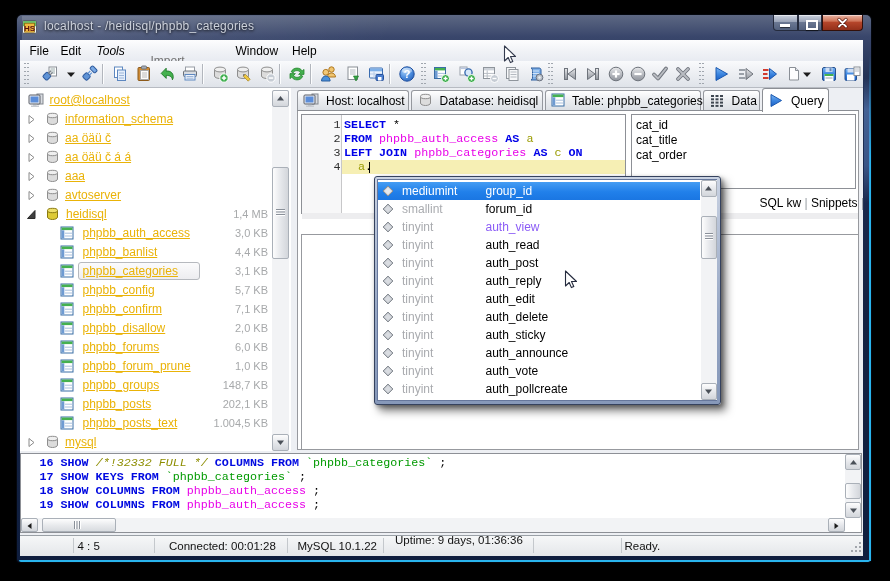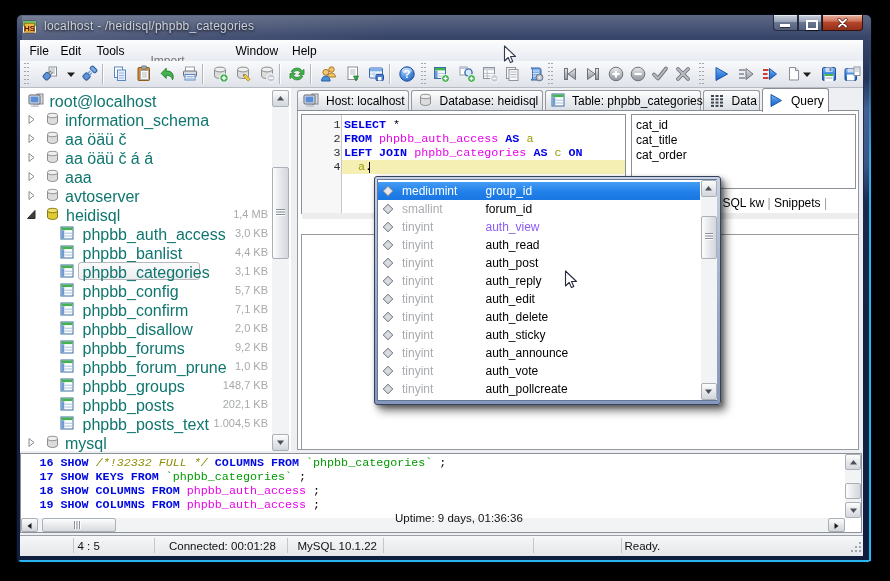--- a/index.html
+++ b/index.html
@@ -2,21 +2,21 @@
 <html><head><meta charset="utf-8"><style>
 html,body{margin:0;padding:0}
 body{width:890px;height:581px;background:#000;position:relative;overflow:hidden;font-family:"Liberation Sans",sans-serif;}
 .a{position:absolute;}
 .t{position:absolute;white-space:pre;line-height:1.15;}
 .m{font-family:"Liberation Mono",monospace;}
 .tsep{position:absolute;top:64px;width:1px;height:20px;background:#b2b6bd;box-shadow:1px 0 0 #fcfdfe;}
 .tgrip{position:absolute;top:63px;width:2px;height:21px;background:repeating-linear-gradient(180deg,#a0a6ae 0 1.5px,rgba(0,0,0,0) 1.5px 4px);}
 .tab{position:absolute;top:90px;height:20px;border:1px solid #95989e;border-bottom:none;border-radius:3px 3px 0 0;background:linear-gradient(180deg,#ffffff,#eceef1 45%,#dce0e5);box-sizing:border-box;}
 .tabtx{position:absolute;font-size:12px;color:#000;}
-.trtx{position:absolute;font-size:16px;color:#0f766e;white-space:pre;}
+.trtx{position:absolute;font-size:12px;color:#eab308;white-space:pre;text-decoration:underline;}
 .trsz{position:absolute;font-size:11px;color:#a7a9ab;width:88px;text-align:right;}
 .sb{position:absolute;background:linear-gradient(180deg,#fdfdfd,#e4e6ea 55%,#d3d6db);border:1px solid #aab0b8;border-radius:2px;box-sizing:border-box;}
 .sbh{background:linear-gradient(90deg,#fdfdfd,#e4e6ea 55%,#d3d6db);}
 </style></head>
 <body>
 
 <div class="a" style="left:17px;top:15px;width:854px;height:547px;border-radius:5px 5px 3px 3px;box-shadow:0 0 0 1px #04070e;background:linear-gradient(180deg,#5d6883 0%,#39466b 4%,#253457 11%,#1b2a4f 28%,#142242 55%,#0f1e3e 100%);"></div>
 <div class="a" style="left:22px;top:16px;width:620px;height:24px;background:linear-gradient(115deg,rgba(255,255,255,0.16),rgba(255,255,255,0.05) 38%,rgba(255,255,255,0) 60%);"></div>
 <div class="a" style="left:868.5px;top:55px;width:2px;height:506px;background:linear-gradient(180deg,rgba(41,181,238,0),#29b5ee 20%,#29b5ee);"></div>
 <div class="a" style="left:19px;top:560px;width:851px;height:2px;background:#29b5ee;border-radius:0 0 3px 3px;"></div>
@@ -39,21 +39,21 @@
 <svg class="a" style="left:836px;top:17px" width="13" height="12" viewBox="0 0 13 12">
     <path d="M3,2.5 L10,9.5 M10,2.5 L3,9.5" stroke="#5c1a0e" stroke-width="3.2" stroke-linecap="round"></path>
     <path d="M3,2.5 L10,9.5 M10,2.5 L3,9.5" stroke="#fff" stroke-width="1.8" stroke-linecap="round"></path>
   </svg>
 
 <div class="a" style="left:20px;top:40px;width:843px;height:516px;background:#edeff3;"></div>
 
 <div class="a" style="left:20px;top:40px;width:843px;height:21px;background:linear-gradient(180deg,#fdfdfe,#f0f2f6 55%,#e8ebf1);"></div>
 <div class="t" style="left:29.5px;top:45px;font-size:12px;color:#000;">File</div>
 <div class="t" style="left:60.5px;top:45px;font-size:12px;color:#000;">Edit</div>
-<div class="t" style="left:96.5px;top:45px;font-size:12px;color:#000;">Tools</div>
+<div class="t" style="left:96.5px;top:45px;font-size:12px;color:#000;font-style:italic;">Tools</div>
 <div class="t" style="left:137.5px;top:55px;font-size:12px;color:#737373;margin-left:13px;">Import</div>
 <div class="t" style="left:189px;top:45px;font-size:14px;color:#000;margin-top:36px;">Export</div>
 <div class="t" style="left:235.5px;top:45px;font-size:12px;color:#000;">Window</div>
 <div class="t" style="left:292px;top:45px;font-size:12px;color:#000;">Help</div>
 
 <div class="a" style="left:20px;top:61px;width:843px;height:27px;background:linear-gradient(180deg,#f9fafc,#edeff3 45%,#dfe3e9 100%);border-bottom:1px solid #b7bbc2;box-sizing:border-box;"></div>
 <div class="tgrip" style="left:24px;"></div>
 <div class="tgrip" style="left:27px;"></div>
 <div class="tsep" style="left:101.5px;"></div>
 <div class="tsep" style="left:201.5px;"></div>
@@ -401,21 +401,21 @@
 <div class="trtx" style="left:82.5px;top:321px;">phpbb_disallow</div>
 <div class="trsz" style="left:180px;top:322px;">2,0 KB</div>
 <svg class="a" style="left:60px;top:340px" width="14" height="14" viewBox="0 0 14 14">
     <rect x="1" y="1" width="12" height="12" fill="#fff" stroke="#3a6ea5"></rect>
     <rect x="1.5" y="1.5" width="11" height="2.6" fill="#45b14f"></rect>
     <rect x="1.5" y="4.3" width="2.8" height="8.2" fill="#6f9bd2"></rect>
     <line x1="4.8" y1="7.2" x2="12.5" y2="7.2" stroke="#a9c0dd"></line>
     <line x1="4.8" y1="10" x2="12.5" y2="10" stroke="#a9c0dd"></line>
   </svg>
 <div class="trtx" style="left:82.5px;top:340px;">phpbb_forums</div>
-<div class="trsz" style="left:180px;top:341px;">9,2 KB</div>
+<div class="trsz" style="left:180px;top:341px;">6,0 KB</div>
 <svg class="a" style="left:60px;top:359px" width="14" height="14" viewBox="0 0 14 14">
     <rect x="1" y="1" width="12" height="12" fill="#fff" stroke="#3a6ea5"></rect>
     <rect x="1.5" y="1.5" width="11" height="2.6" fill="#45b14f"></rect>
     <rect x="1.5" y="4.3" width="2.8" height="8.2" fill="#6f9bd2"></rect>
     <line x1="4.8" y1="7.2" x2="12.5" y2="7.2" stroke="#a9c0dd"></line>
     <line x1="4.8" y1="10" x2="12.5" y2="10" stroke="#a9c0dd"></line>
   </svg>
 <div class="trtx" style="left:82.5px;top:359px;">phpbb_forum_prune</div>
 <div class="trsz" style="left:180px;top:360px;">1,0 KB</div>
 <svg class="a" style="left:60px;top:378px" width="14" height="14" viewBox="0 0 14 14">
@@ -527,21 +527,21 @@
 <div class="t m" style="left:344px;top:118.5px;font-size:11.7px;"><b style="color:#0000e8">SELECT</b> *</div>
 <div class="t m" style="left:344px;top:132.5px;font-size:11.7px;"><b style="color:#0000e8">FROM</b> <span style="color:#e800e8">phpbb_auth_access</span> <b style="color:#0000e8">AS</b> <span style="color:#9a9b00">a</span></div>
 <div class="t m" style="left:344px;top:146.5px;font-size:11.7px;"><b style="color:#0000e8">LEFT</b> <b style="color:#0000e8">JOIN</b> <span style="color:#e800e8">phpbb_categories</span> <b style="color:#0000e8">AS</b> <span style="color:#9a9b00">c</span> <b style="color:#0000e8">ON</b></div>
 <div class="t m" style="left:344px;top:160.5px;font-size:11.7px;">  <span style="color:#9a9b00">a</span>.</div>
 <div class="a" style="left:368.5px;top:161.5px;width:1.4px;height:11px;background:#000;"></div>
 
 <div class="a" style="left:631px;top:114px;width:225px;height:75px;background:#fff;border:1px solid #8d9096;box-sizing:border-box;"></div>
 <div class="t" style="left:636px;top:119px;font-size:12px;color:#000;">cat_id</div>
 <div class="t" style="left:636px;top:134px;font-size:12px;color:#000;">cat_title</div>
 <div class="t" style="left:636px;top:148.5px;font-size:12px;color:#000;">cat_order</div>
-<div class="t" style="left:722.5px;top:196.5px;font-size:12px;color:#000;">SQL kw<span style="color:#9aa0a6"> | </span>Snippets<span style="color:#9aa0a6"> |</span></div>
+<div class="t" style="left:722.5px;top:196.5px;font-size:12px;color:#000;padding-left:37px;">SQL kw<span style="color:#9aa0a6"> | </span>Snippets<span style="color:#9aa0a6"> |</span></div>
 <div class="a" style="left:302px;top:213px;width:556px;height:6px;background:#ededef;"></div>
 
 <div class="a" style="left:301px;top:234px;width:558px;height:216px;background:#fff;border:1px solid #97999e;box-sizing:border-box;"></div>
 
 <div class="a" style="left:20px;top:453px;width:842px;height:80px;background:#fff;border:1px solid #8d9096;box-sizing:border-box;"></div>
 <div class="t m" style="left:39.5px;top:457px;font-size:11.7px;"><b style="color:#0009e0">16 SHOW</b> <i style="color:#8d8d00">/*!32332 FULL */</i> <b style="color:#0009e0">COLUMNS FROM</b> <span style="color:#009a00">`phpbb_categories`</span> ;</div>
 <div class="t m" style="left:39.5px;top:471px;font-size:11.7px;"><b style="color:#0009e0">17 SHOW KEYS FROM</b> <span style="color:#009a00">`phpbb_categories`</span> ;</div>
 <div class="t m" style="left:39.5px;top:484.8px;font-size:11.7px;"><b style="color:#0009e0">18 SHOW COLUMNS FROM</b> <span style="color:#e800e8">phpbb_auth_access</span> ;</div>
 <div class="t m" style="left:39.5px;top:498.5px;font-size:11.7px;"><b style="color:#0009e0">19 SHOW COLUMNS FROM</b> <span style="color:#e800e8">phpbb_auth_access</span> ;</div>
 
@@ -571,21 +571,21 @@
 <div class="a" style="left:20px;top:535px;width:843px;height:21px;border-top:1px solid #9aa0a6;background:linear-gradient(180deg,#f6f7f8,#eceef0 55%,#e5e7ea);box-sizing:border-box;"></div>
 <div class="a" style="left:72.5px;top:538px;width:1px;height:15px;background:#c4c8cc;"></div>
 <div class="a" style="left:154px;top:538px;width:1px;height:15px;background:#c4c8cc;"></div>
 <div class="a" style="left:287px;top:538px;width:1px;height:15px;background:#c4c8cc;"></div>
 <div class="a" style="left:383px;top:538px;width:1px;height:15px;background:#c4c8cc;"></div>
 <div class="a" style="left:533px;top:538px;width:1px;height:15px;background:#c4c8cc;"></div>
 <div class="a" style="left:621px;top:538px;width:1px;height:15px;background:#c4c8cc;"></div>
 <div class="t" style="left:77.5px;top:540px;font-size:11.5px;color:#111;">4 : 5</div>
 <div class="t" style="left:169px;top:540px;font-size:11.5px;color:#111;">Connected: 00:01:28</div>
 <div class="t" style="left:297.5px;top:540px;font-size:11.5px;color:#111;">MySQL 10.1.22</div>
-<div class="t" style="left:395px;top:512px;font-size:11.5px;color:#111;">Uptime: 9 days, 01:36:36</div>
+<div class="t" style="left:395px;top:534px;font-size:11.5px;color:#111;">Uptime: 9 days, 01:36:36</div>
 <div class="t" style="left:624.5px;top:540px;font-size:11.5px;color:#111;">Ready.</div>
 <div class="a" style="left:855px;top:550px;width:2px;height:2px;background:#a2a6ac;box-shadow:4px 0 0 #a2a6ac,-4px 0 0 #a2a6ac,4px -4px 0 #a2a6ac,0 -4px 0 #a2a6ac,4px -8px 0 #a2a6ac;"></div>
 
 <div class="a" style="left:373.5px;top:175.5px;width:347px;height:229px;border:1px solid #35425e;border-radius:3px;background:linear-gradient(180deg,#c9d2e2,#97a7c4 60%,#8698b9);box-shadow:5px 6px 8px rgba(0,0,0,0.5),2px 2px 4px rgba(0,0,0,0.35);box-sizing:border-box;"></div>
 <div class="a" style="left:377px;top:179px;width:340px;height:222px;background:#fff;border:1px solid #66779c;box-sizing:border-box;"></div>
 <div class="a" style="left:378px;top:182px;width:322px;height:18px;background:linear-gradient(180deg,#459df3,#2180ea 55%,#1a76e2);"></div>
 <svg class="a" style="left:382px;top:185px" width="12" height="12" viewBox="0 0 12 12">
     <polygon points="6,1 11,6 6,11 1,6" fill="#c9cdd3" stroke="#8a8f96"></polygon>
     <polygon points="6,2.5 9.5,6 6,9.5 2.5,6" fill="#e6e9ed"></polygon>
   </svg>

